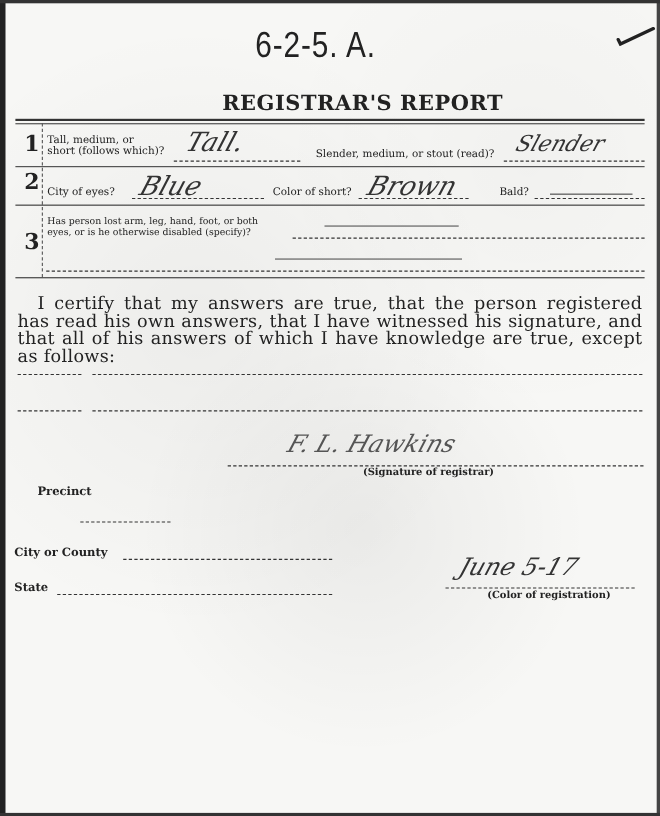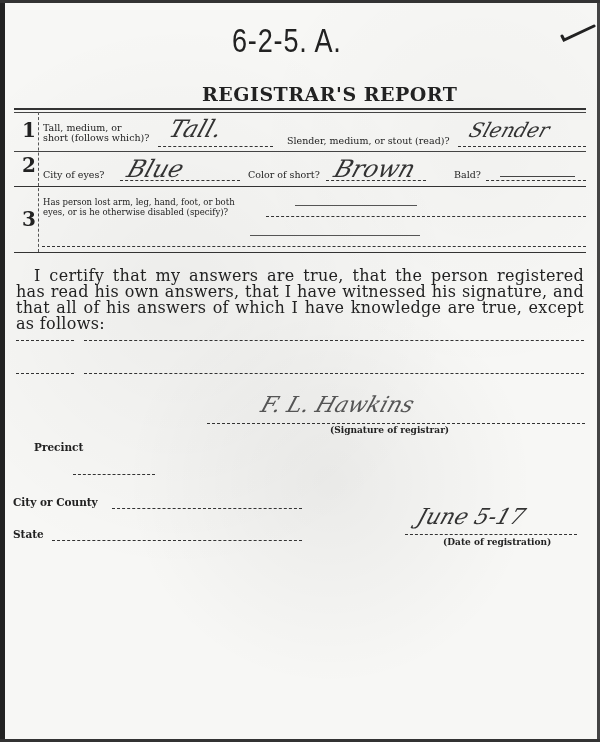--- a/index.html
+++ b/index.html
@@ -122,14 +122,14 @@
 
   <div class="bottom-label" style="left:13px; top:441px;margin-left:21px;">Precinct</div>
   <div class="dash" style="left:73px; top:474px; width:82px;"></div>
   <div class="bottom-label" style="left:13px; top:496px;text-align:right;">City or County</div>
   <div class="dash" style="left:112px; top:508px; width:190px;"></div>
   <div class="bottom-label" style="left:13px; top:528px;">State</div>
   <div class="dash" style="left:52px; top:540px; width:250px;"></div>
 
   <div class="hand" style="left:418px; top:504px; font-size:22px;">June 5-17</div>
   <div class="dash" style="left:405px; top:534px; width:172px;"></div>
-  <div class="small-caption" style="left:443px; top:537px;">(Date of registration)</div>
+  <div class="small-caption" style="left:443px; top:537px;">(Color of registration)</div>
 </div>
 
 </body></html>

